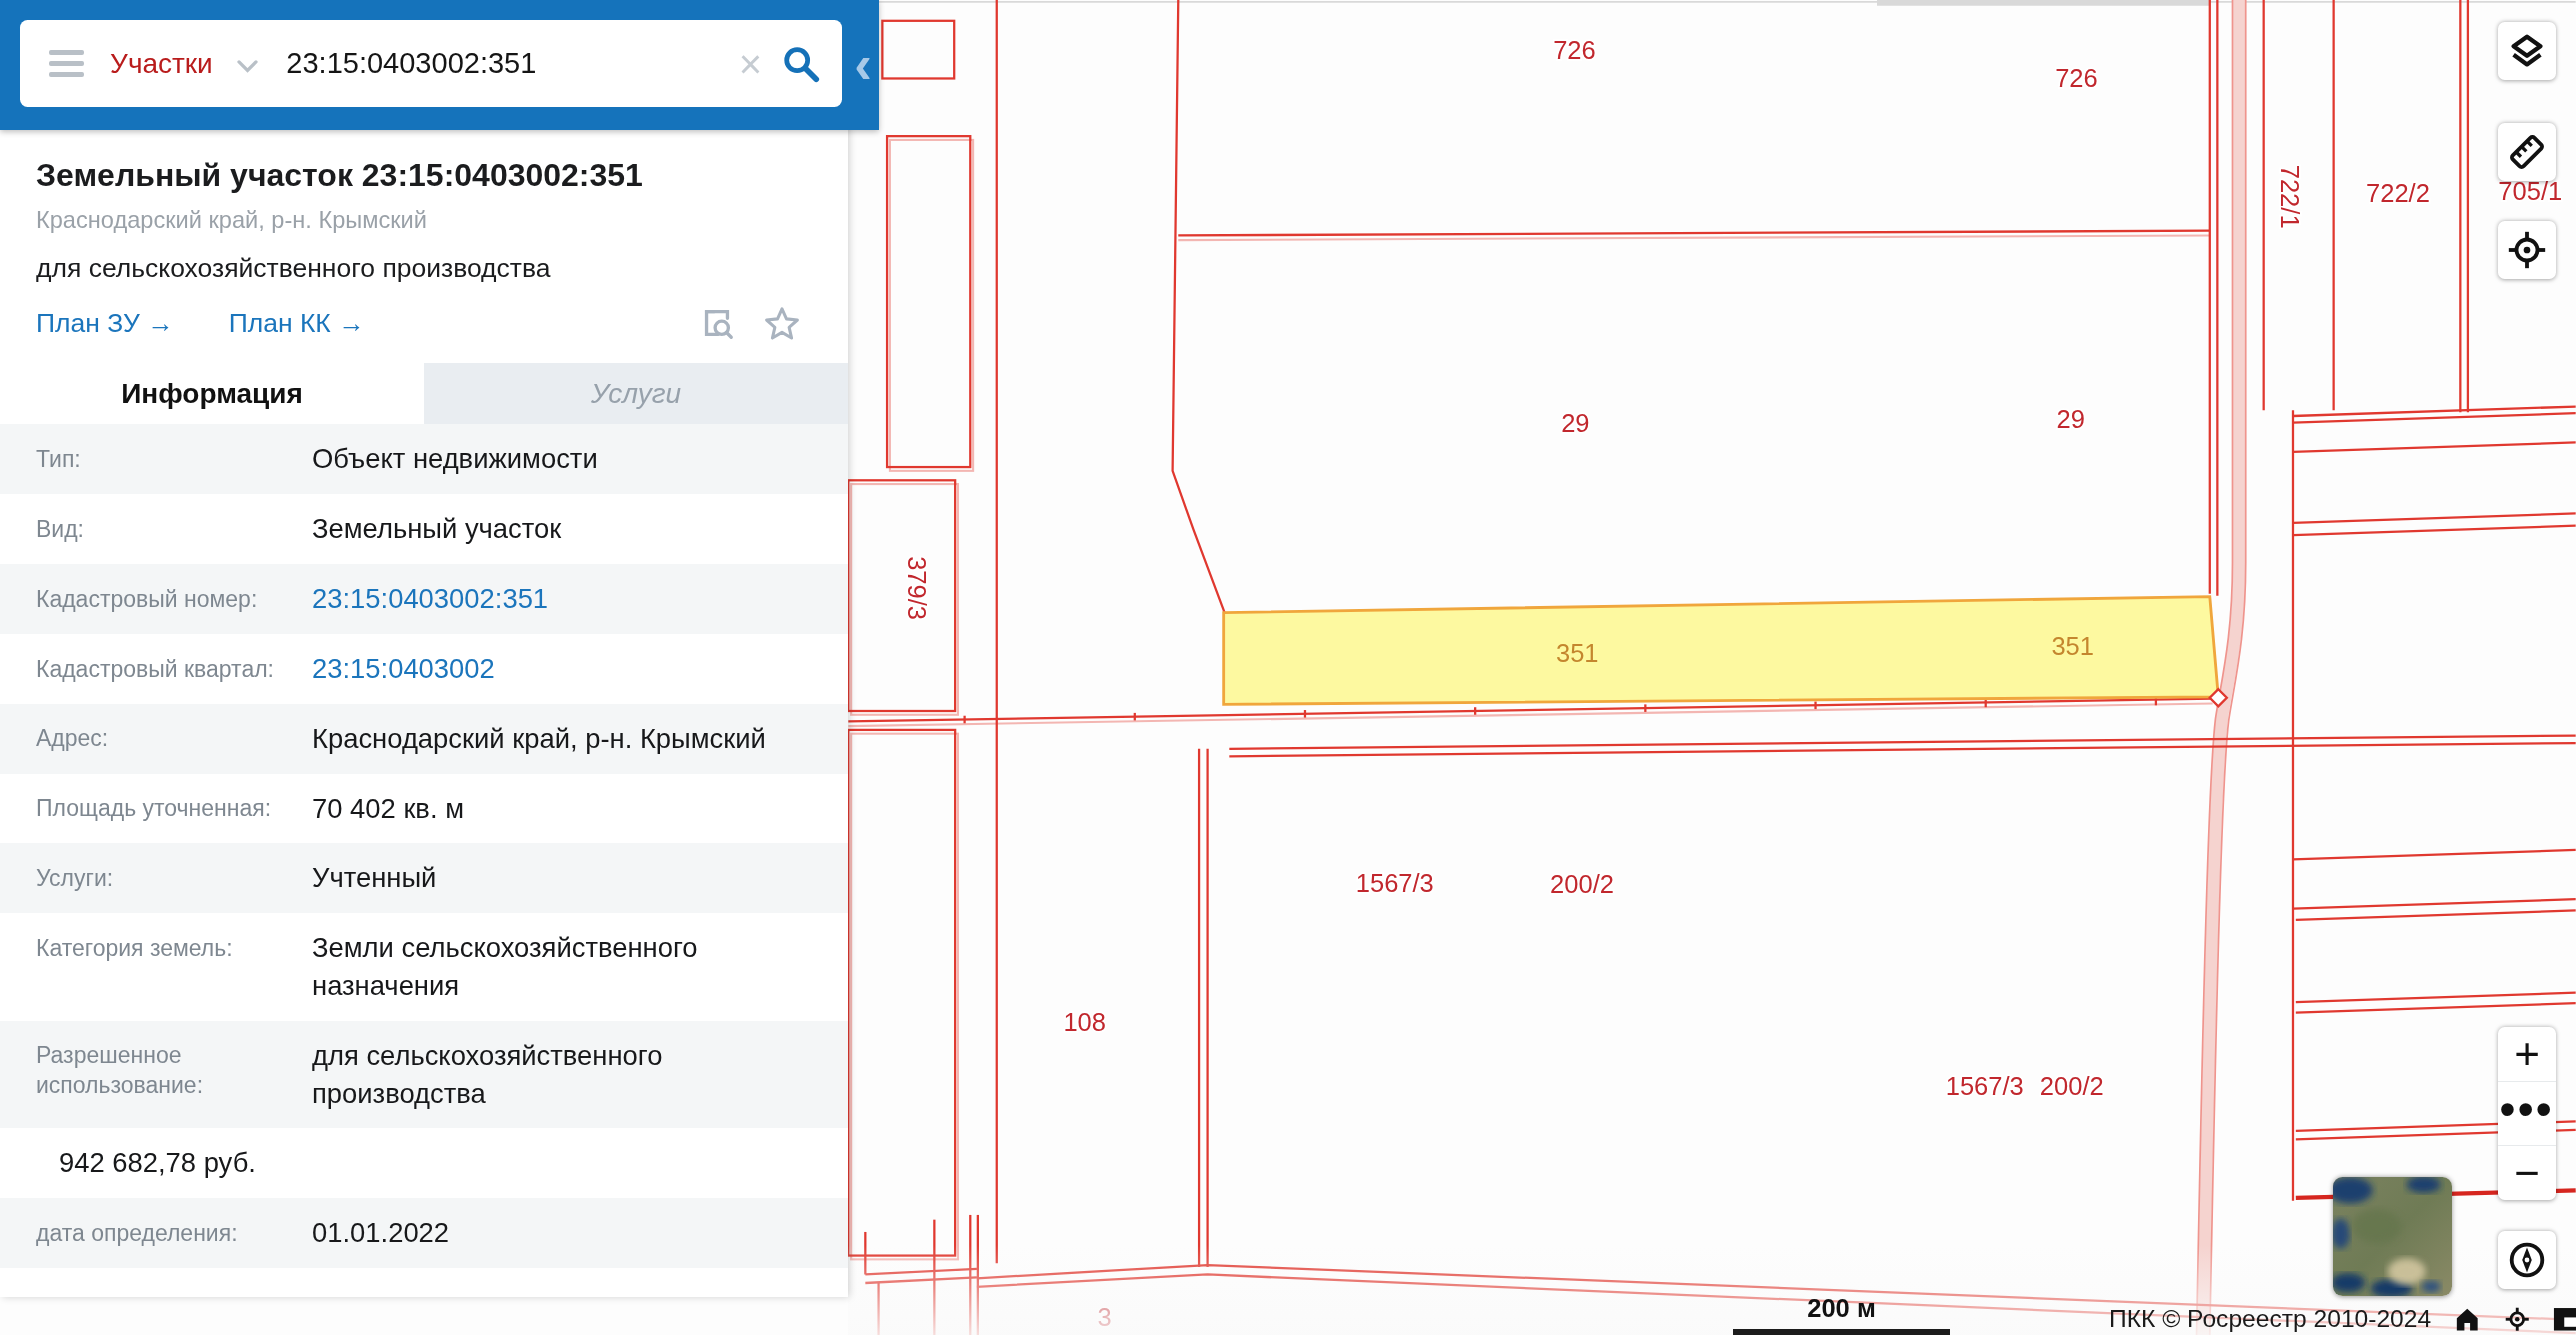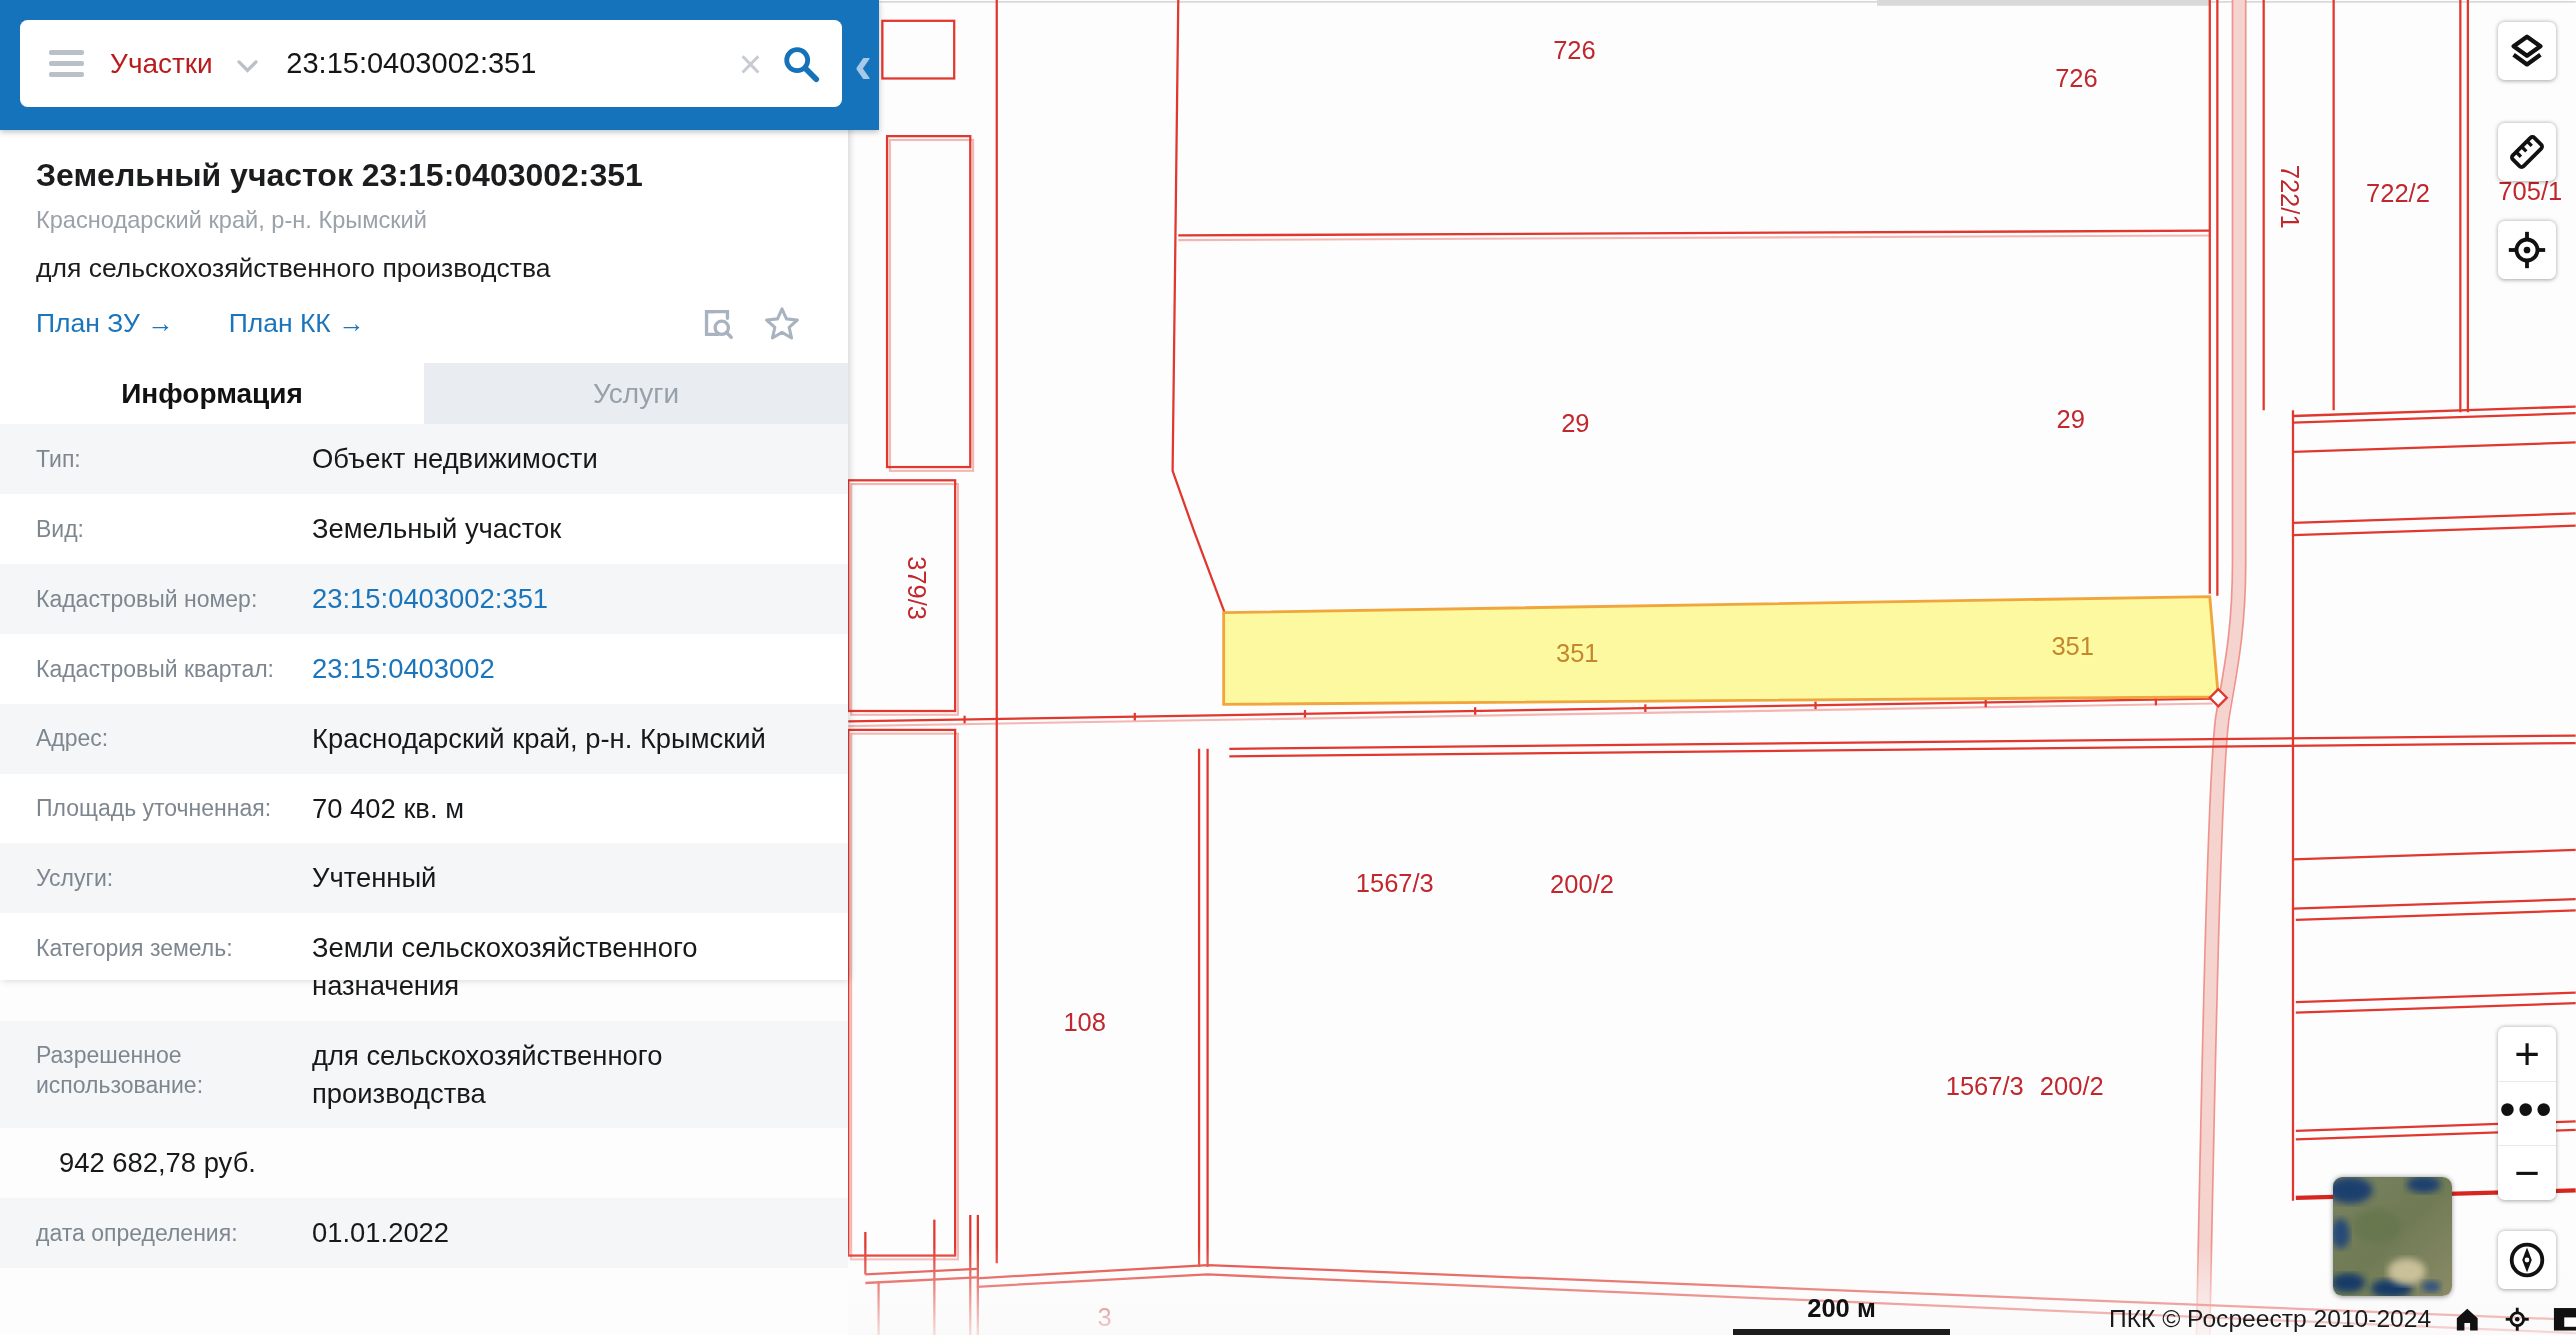--- a/index.html
+++ b/index.html
@@ -37,21 +37,21 @@
   #zoom-more { font-size:24.6px; letter-spacing:2.8px; font-weight:bold; padding-bottom:9.5px; }
   #basemap-thumb { position:absolute; left:2333px; top:1177px; width:119px; height:119px; border-radius:9.5px;
                    overflow:hidden; box-shadow:0 0.9px 5.7px rgba(0,0,0,.4); cursor:pointer; }
   #scale-label { position:absolute; left:1733px; top:1294px; width:217px; text-align:center;
                  font-size:25.5px; font-weight:bold; color:#111; }
   #scale-bar { position:absolute; left:1733px; top:1329px; width:217px; height:6.6px; background:#1c1c1c; }
   #attribution { position:absolute; left:2109px; top:1305px; display:flex; align-items:center; gap:23px; }
   #attribution .attr-text { font-size:24.6px; color:#1a1a1a; white-space:nowrap; }
 
   
-  #sidebar { position:absolute; left:0; top:0; width:848px; height:980px; background:#fff;
+  #sidebar { position:absolute; left:0; top:0; width:848px; height:1297px; background:#fff;
              box-shadow:1.9px 0 7.6px rgba(0,0,0,.18); }
   #search-header { position:absolute; left:0; top:0; width:879px; height:130px; background:#1573bb; z-index:5;
                    box-shadow:0 1.9px 5.7px rgba(0,0,0,.25); }
   #search-pill { position:absolute; left:20px; top:20px; width:822px; height:87px; background:#fff; border-radius:7.6px;
                  display:flex; align-items:center; padding:0 21px; }
   #hamburger { display:flex; flex-direction:column; gap:6.6px; width:35px; margin:0 26.5px 0 7.6px; cursor:pointer; }
   #hamburger span { height:4.7px; background:#b9c0c7; border-radius:1.9px; }
   #search-category { font-size:28px; color:#b91c1c; cursor:pointer; }
   #cat-chevron { margin:7.6px 0 0 24.6px; cursor:pointer; }
   #search-input { flex:1; border:none; outline:none; font-size:29px; color:#151515; margin-left:28px;
@@ -66,21 +66,21 @@
   #panel-subtitle { font-size:23.6px; color:#9aa1a8; margin-top:13.2px; }
   #panel-usage { font-size:26.5px; color:#1b1c1e; margin-top:19px; }
   #links-row { display:flex; align-items:center; margin-top:21px; padding-bottom:9.5px; }
   .plan-link { font-size:26.5px; color:#1b75bc; margin-right:55px; cursor:pointer; text-decoration:none; }
   #head-icons { margin-left:auto; display:flex; gap:26.5px; padding-right:11.3px; }
   #head-icons .hicon { cursor:pointer; display:flex; }
 
   #tabs { display:flex; height:61px; margin-top:11.3px; }
   .tab { flex:1; display:flex; align-items:center; justify-content:center; font-size:28px; cursor:pointer; }
   #tab-info { background:#fff; color:#111; font-weight:bold; }
-  #tab-services { background:#e9edf1; color:#97a1ab; }
+  #tab-services { background:#e9edf1; color:#97a1ab;font-style:italic; }
 
   #info-rows { width:848px; }
   .info-row { display:flex; padding:16px 12px 16px 36px; min-height:64px; align-items:flex-start; }
   .info-row:nth-of-type(odd) { background:#f4f6f7; }
   .info-label { width:253px; flex:0 0 253px; font-size:23px; color:#7e8790; line-height:1.3; padding-top:4.7px; }
   .info-value { margin-left:23px; font-size:27.4px; color:#17181a; line-height:1.38; max-width:530px; }
   .info-value.link { color:#1b75bc; cursor:pointer; }
 </style>
 </head>
 <body>

